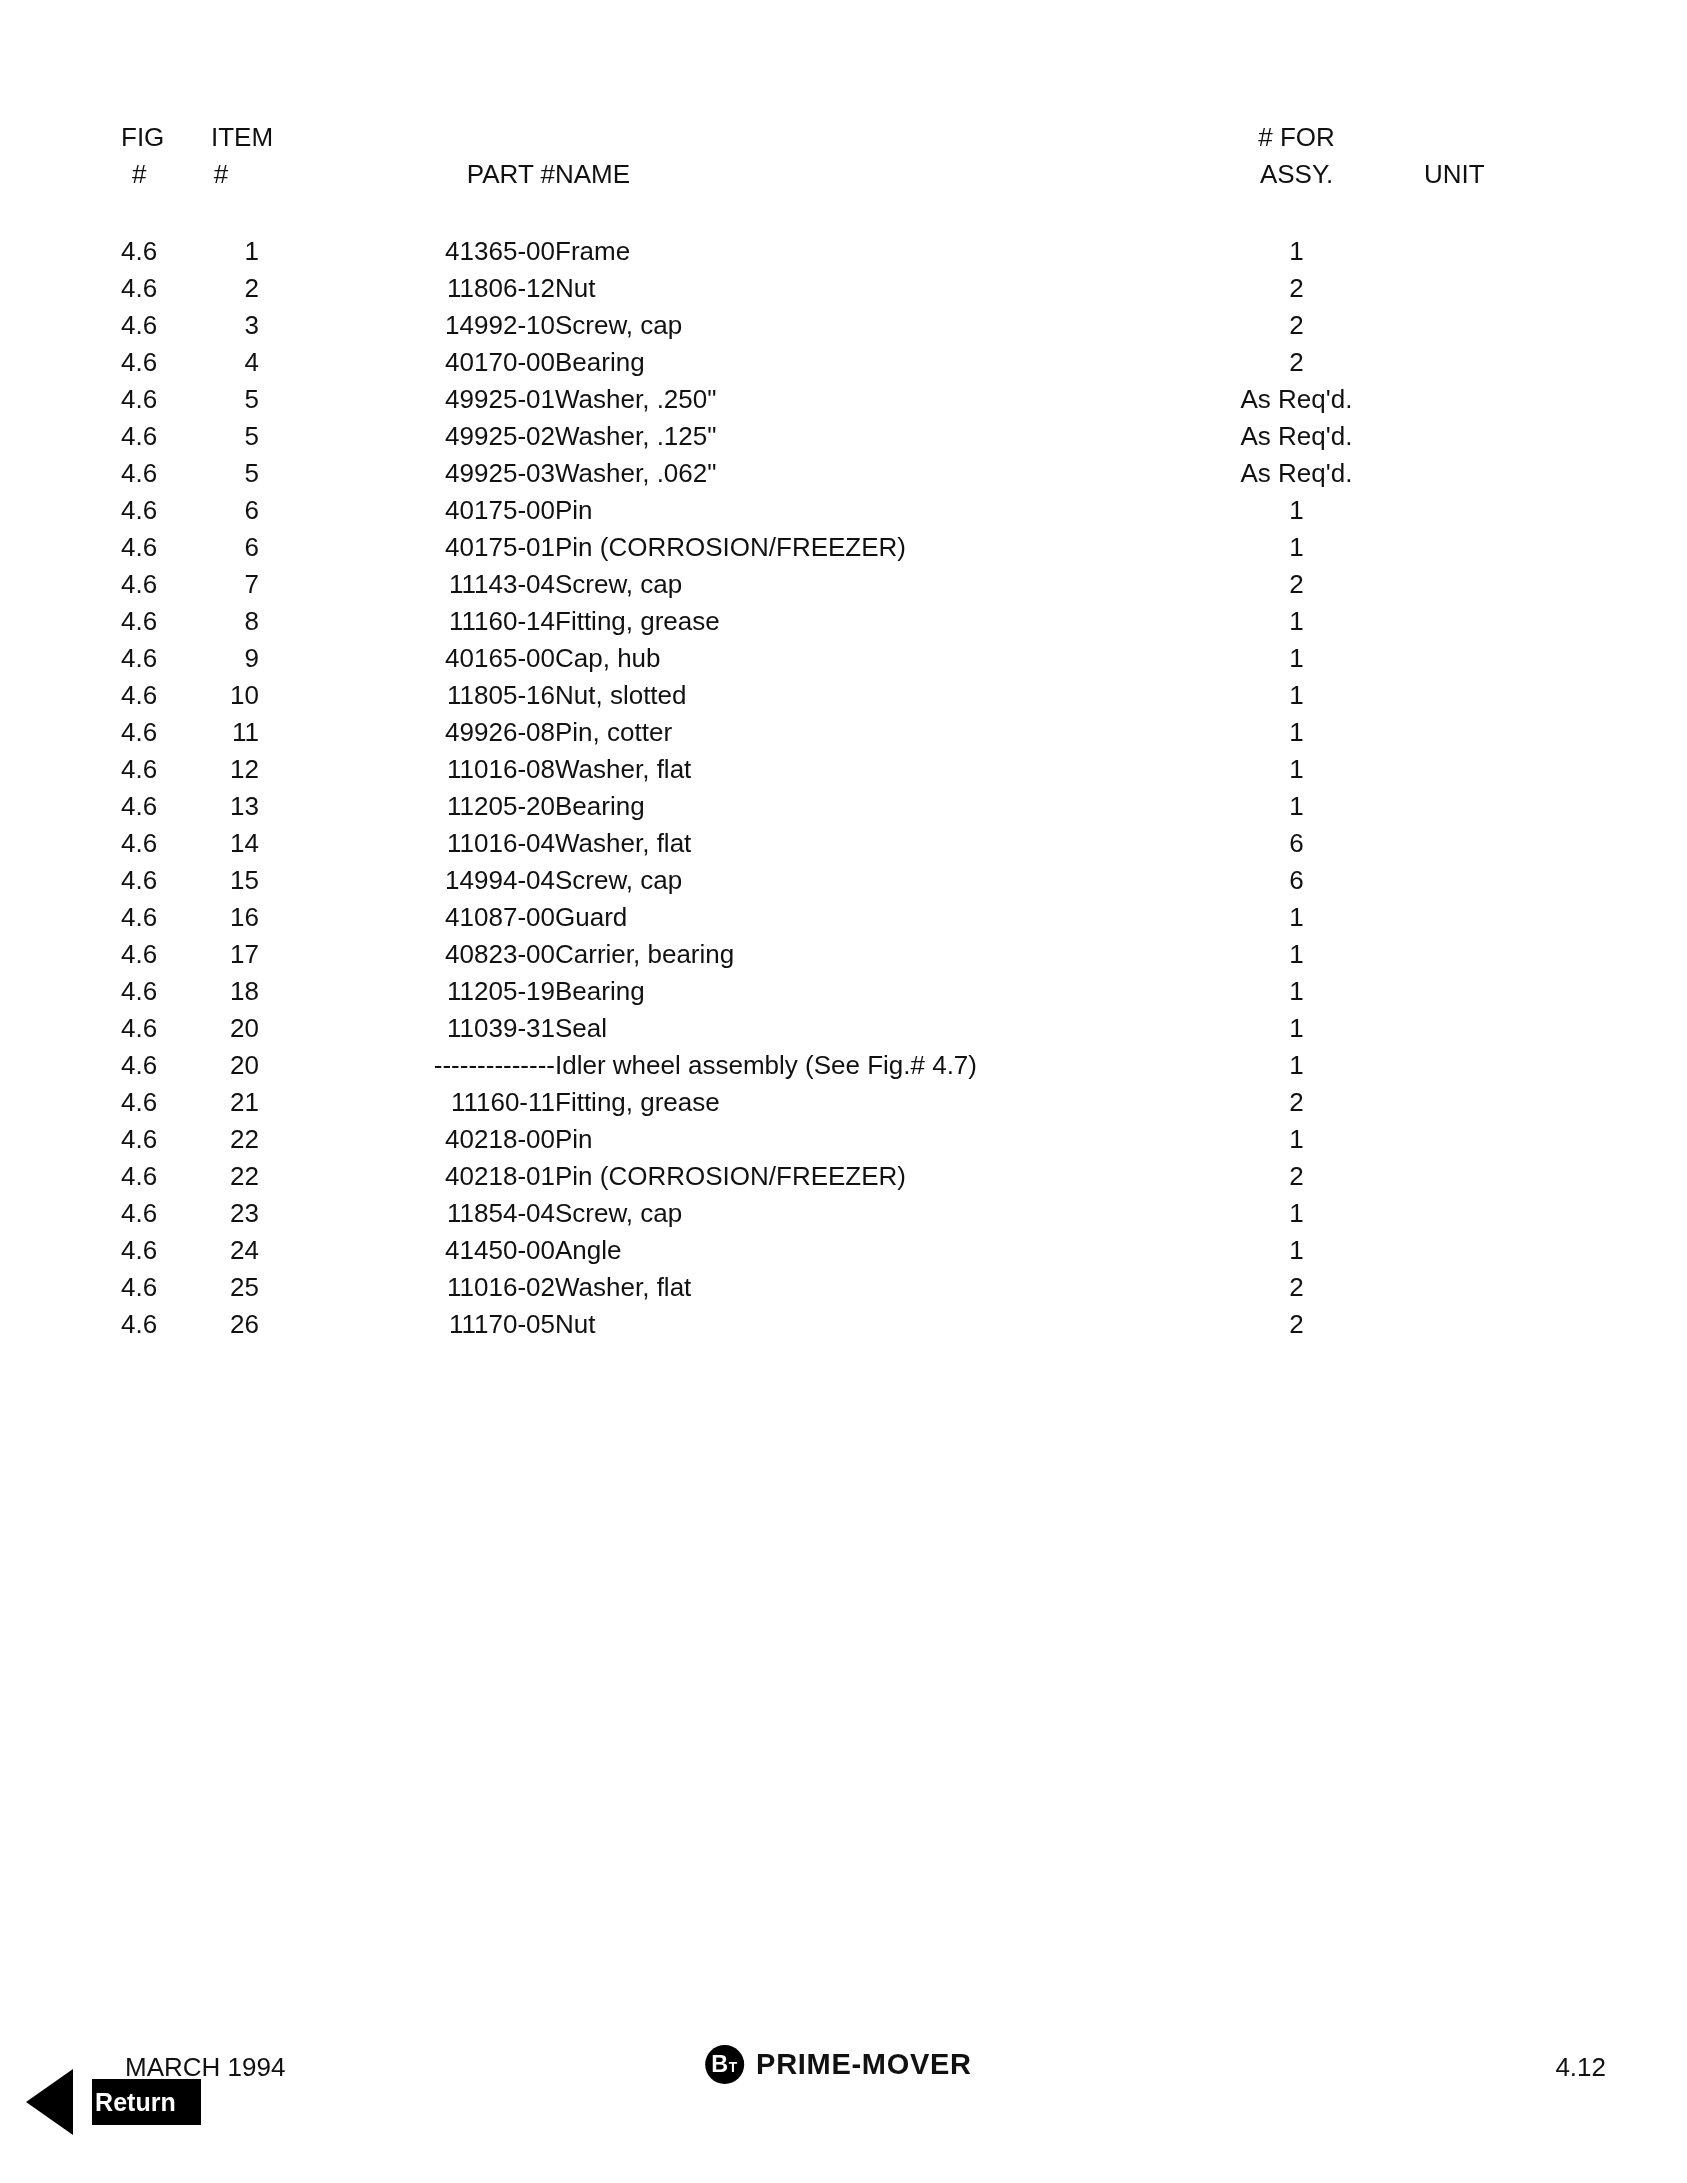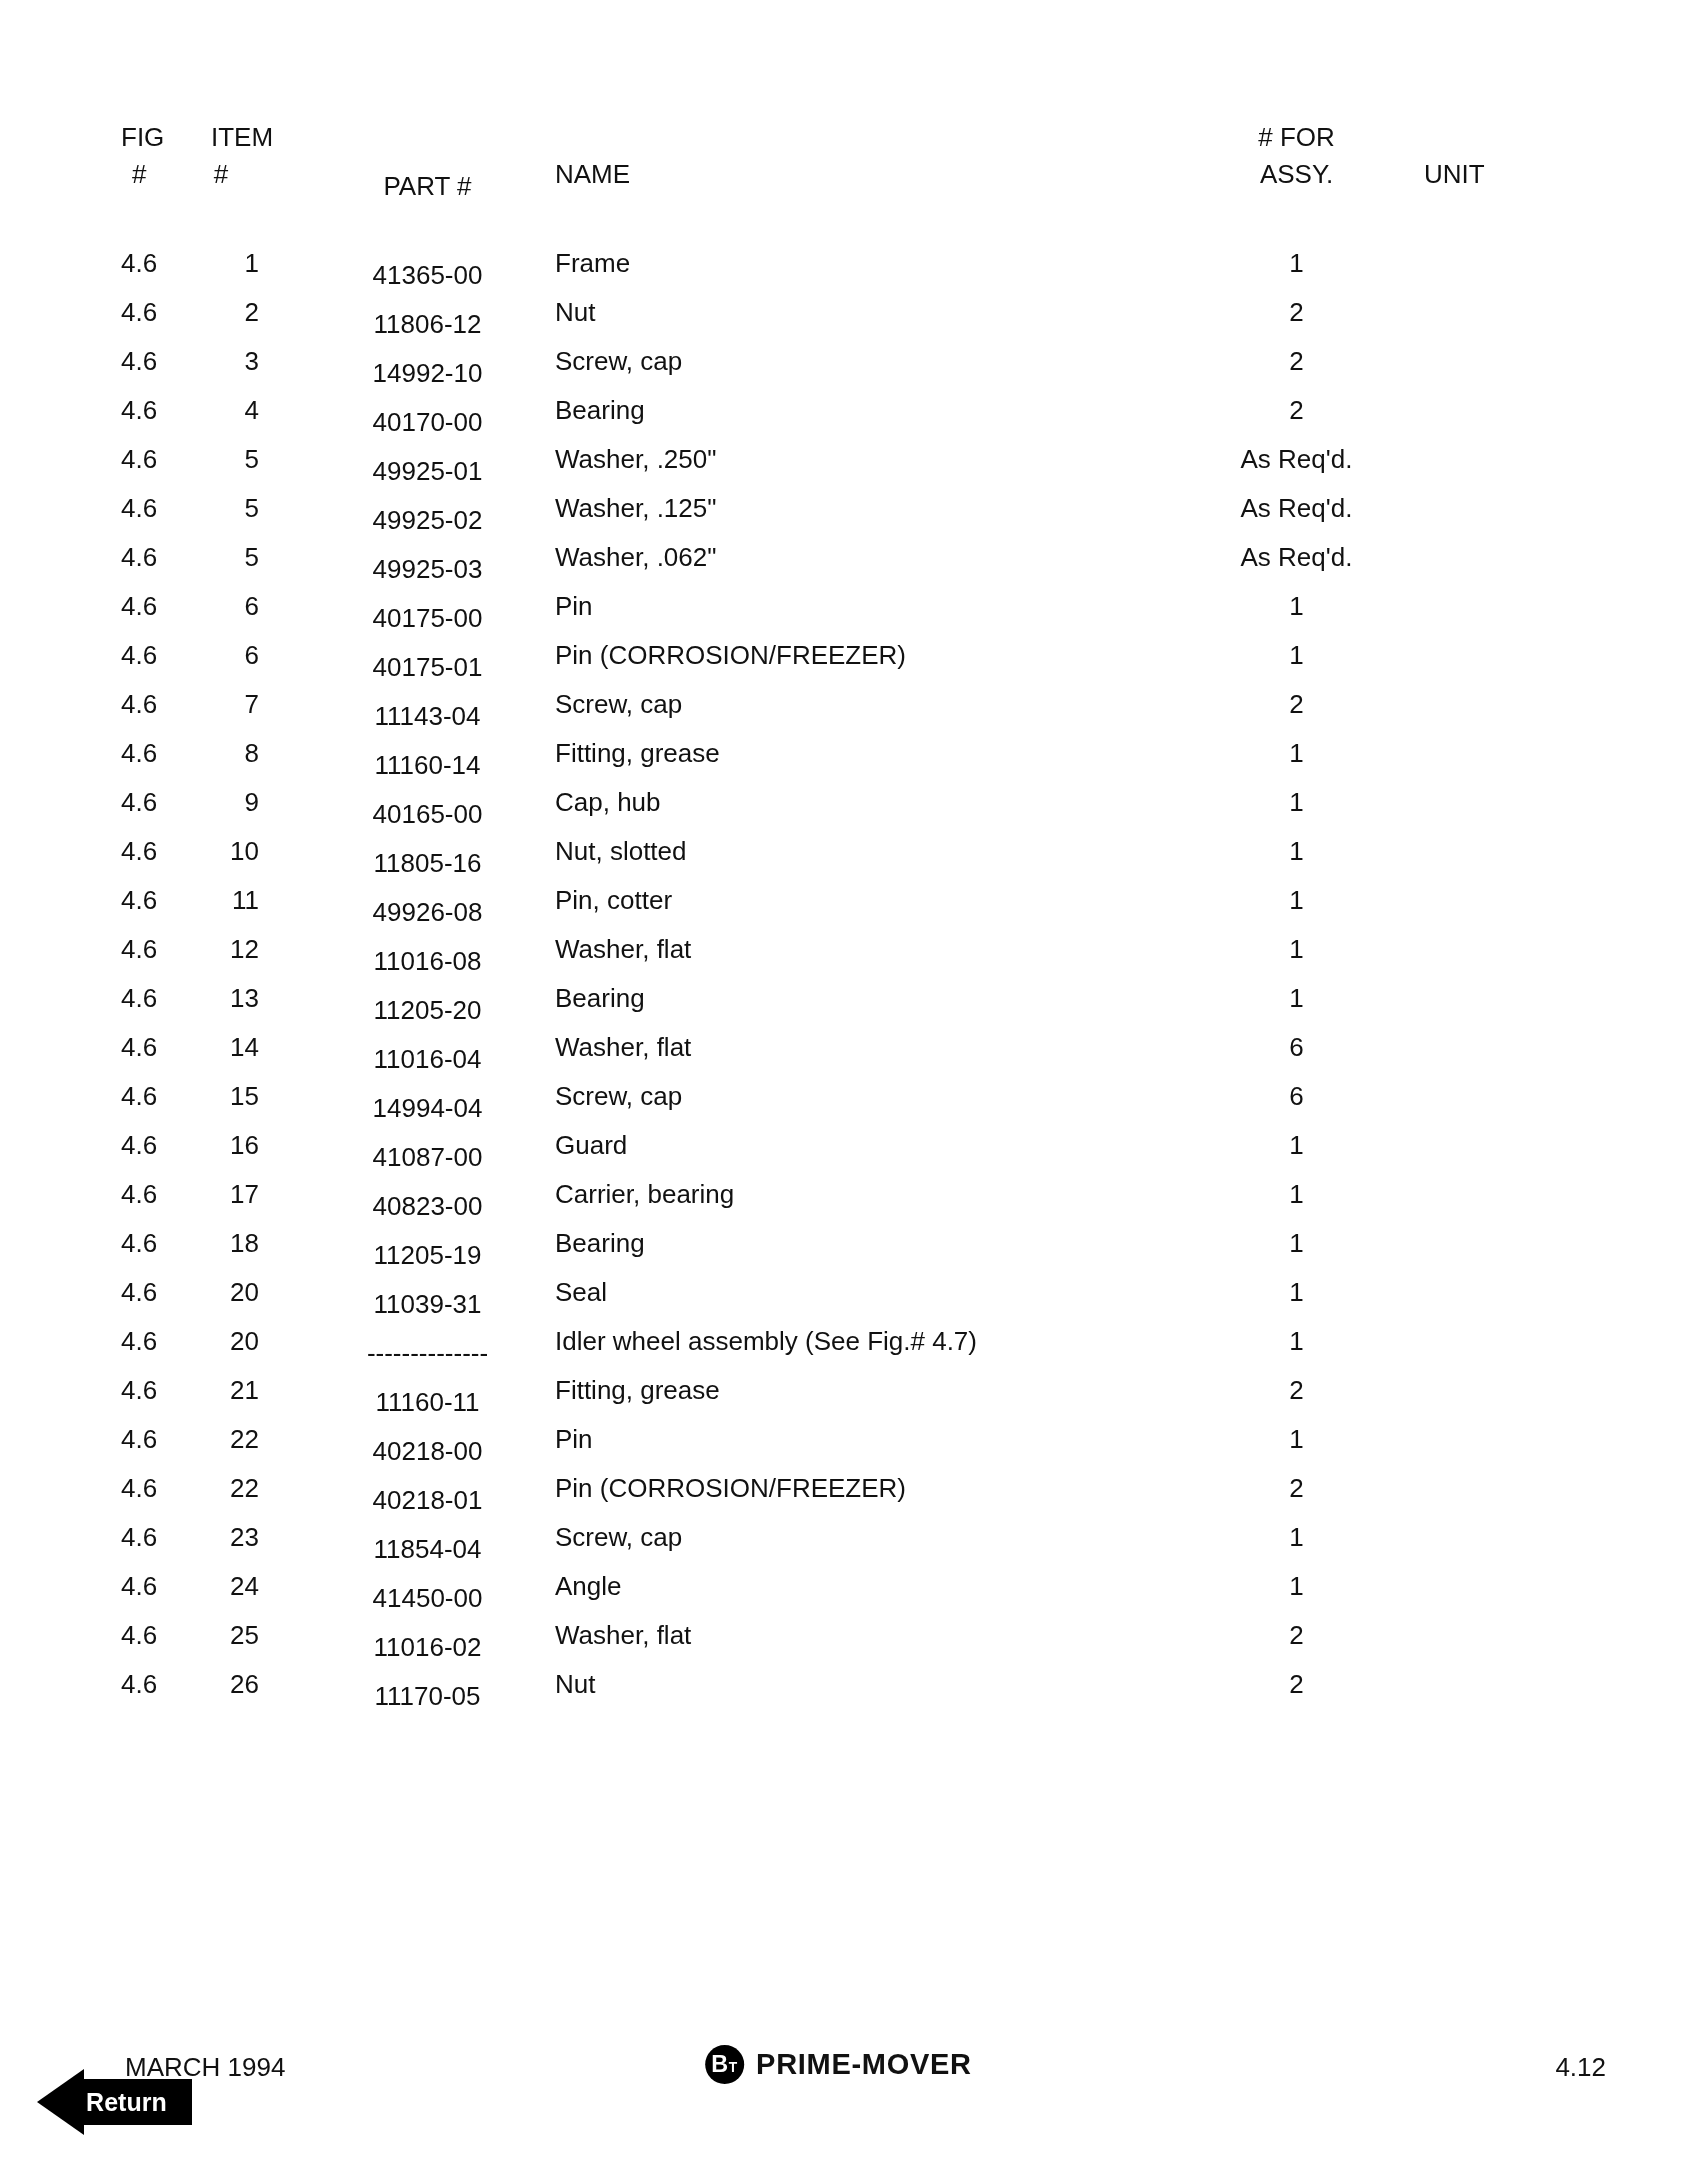--- a/index.html
+++ b/index.html
@@ -26,21 +26,21 @@
     top: 119px;
     display: grid;
     grid-template-columns: 90px 48px 296px 662px 159px 138px;
     font-size: 26px;
     line-height: 37px;
     white-space: nowrap;
   }
   .cell { white-space: nowrap; }
   .c-fig  { text-align: left; }
   .c-item { text-align: right; }
-  .c-part { text-align: center; padding-left: 41px; margin-top: 12px; }
+  .c-part { text-align: right; padding-left: 41px; }
   .c-name { text-align: left; }
   .c-qty  { text-align: center; }
   .c-unit { text-align: left; padding-left: 48px; }
   .h-fig-hash { text-align: left; padding-left: 11px; }
   .h-item { text-align: left; }
   .h-item-hash { text-align: left; padding-left: 2.8px; }
   .header-gap {
     grid-column: 1 / -1;
     height: 40px;
   }
@@ -82,25 +82,26 @@
   .logo-t { font-size: 13.8px; line-height: 1; margin-top: 6.9px; margin-left: 0.7px; }
   .brand-text {
     font-size: 29px;
     font-weight: bold;
     letter-spacing: 0.7px;
   }
 
   
   .return-btn {
     position: absolute;
-    left: 37px;
+    left: 26px;
     top: 2069px;
     display: flex;
     align-items: center;
     cursor: pointer;
+    gap: 20px;
   }
   .arrow-tip {
     width: 0;
     height: 0;
     border-top: 33px solid transparent;
     border-bottom: 33px solid transparent;
     border-right: 47px solid #000;
   }
   .return-label {
     background: #000;

